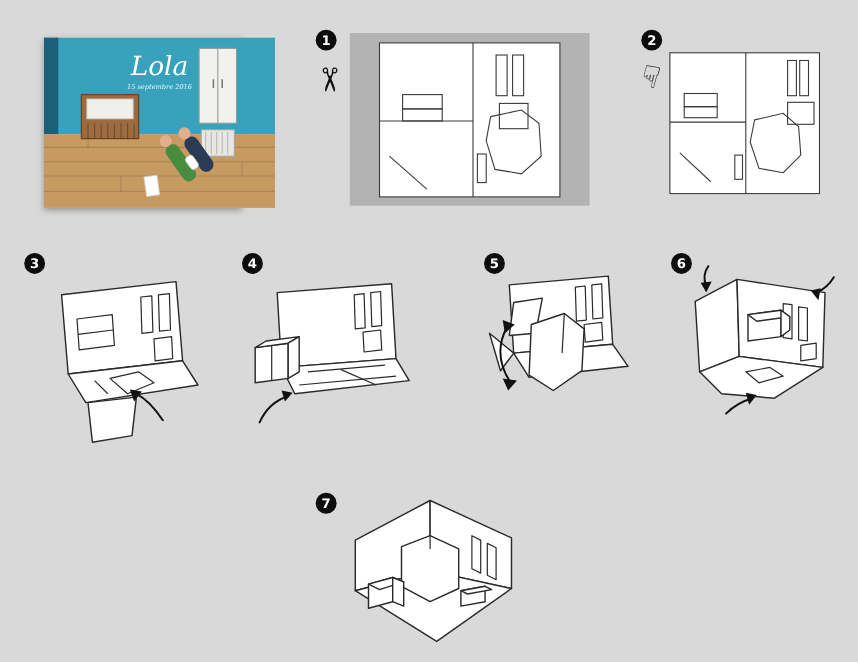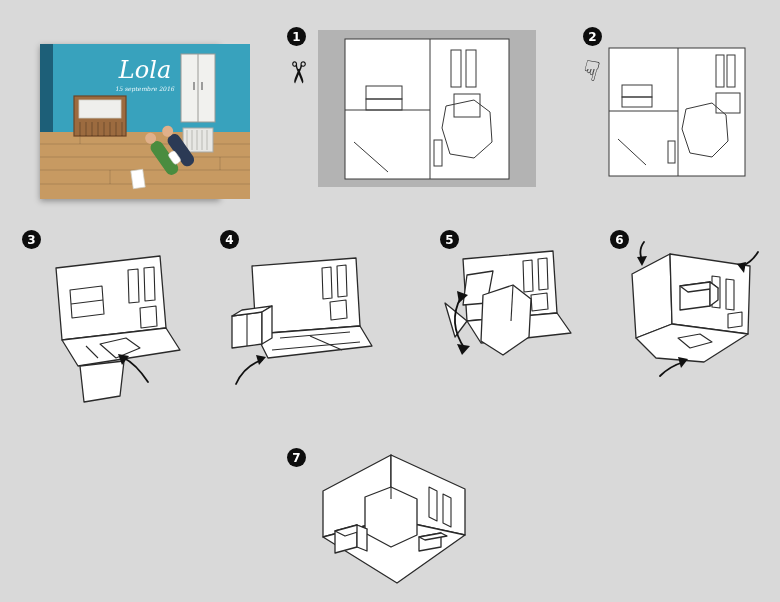--- a/index.html
+++ b/index.html
@@ -26,21 +26,21 @@
   .arrow   { fill:none; stroke:#111111; stroke-width:1.8; stroke-linecap:round; }
   .ahead   { fill:#111111; stroke:none; }
   .card-photo { box-shadow:0 2px 6px rgba(0,0,0,.35); }
   .card-title-text { font-family:"DejaVu Serif", serif; font-style:italic; }
 </style>
 </head>
 <body>
 
 <div class="canvas">
 
-  <div class="abs card-photo" style="left:40px; top:44px; width:180px; height:155px;">
+  <div class="abs card-photo" style="left:40px; top:34px; width:180px; height:155px;">
     <svg width="210" height="155" viewBox="0 0 210 155">
       <rect x="0" y="0" width="210" height="88" fill="#38a2bd"></rect>
       <rect x="0" y="0" width="13" height="88" fill="#1d5f78"></rect>
       <rect x="0" y="88" width="210" height="67" fill="#c79a62"></rect>
 
       <g stroke="rgba(0,0,0,0.14)" stroke-width="1">
         <line x1="0" y1="100" x2="210" y2="100"></line>
         <line x1="0" y1="113" x2="210" y2="113"></line>
         <line x1="0" y1="126" x2="210" y2="126"></line>
         <line x1="0" y1="140" x2="210" y2="140"></line>

